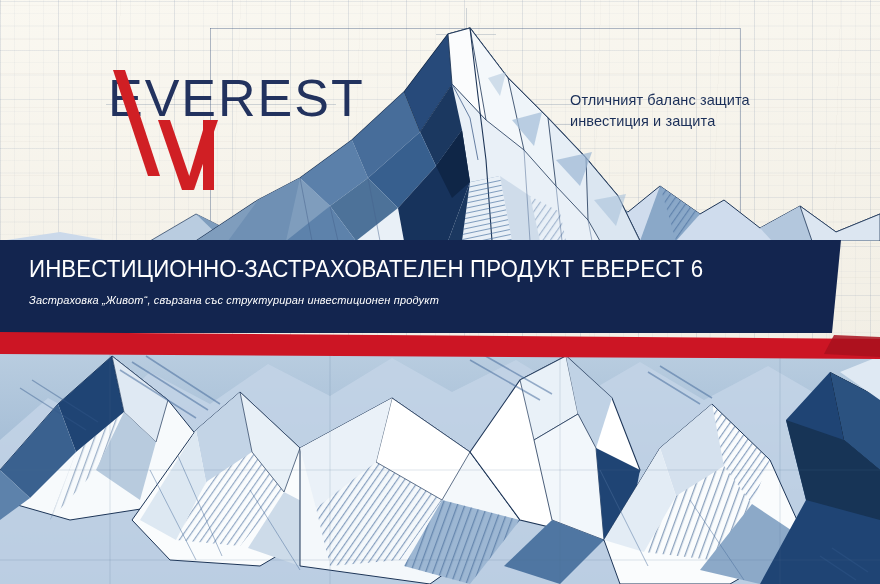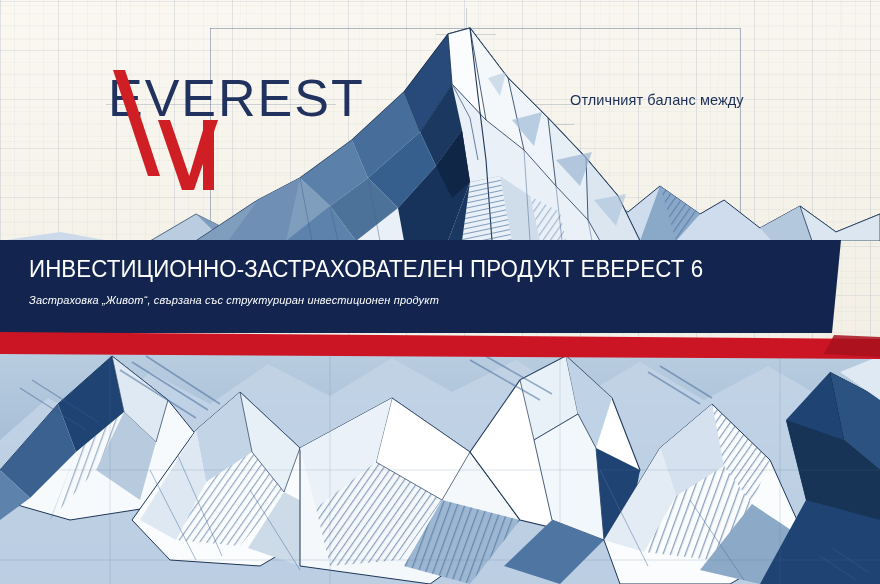--- a/index.html
+++ b/index.html
@@ -328,21 +328,22 @@
       <text x="0" y="48" font-family="Liberation Sans, sans-serif" font-size="52" letter-spacing="2" fill="#22325e">EVEREST</text>
       <path d="M17 2 L52 108 L40 108 L5 2 Z" fill="#d01f24"></path>
       <path d="M50 52 L74 122 L86 122 L62 52 Z" fill="#d01f24"></path>
       <path d="M86 122 L110 52 L98 52 L80 112 Z" fill="#d01f24"></path>
       <rect x="95" y="52" width="11" height="70" fill="#d01f24"></rect>
     </svg>
 
   </div>
 
   <div class="tagline">
-    <div>Отличният баланс между</div>
+    <div>Отличният баланс защита</div>
+    <div>инвестиция и защита</div>
   </div>
 
   <div class="banner-clip"></div>
   <div class="banner-title">ИНВЕСТИЦИОННО-ЗАСТРАХОВАТЕЛЕН ПРОДУКТ ЕВЕРЕСТ 6</div>
   <div class="banner-sub">Застраховка „Живот“, свързана със структуриран инвестиционен продукт</div>
 
   <div class="stripe"></div>
   <div class="stripe-dark"></div>
 
 </div>

